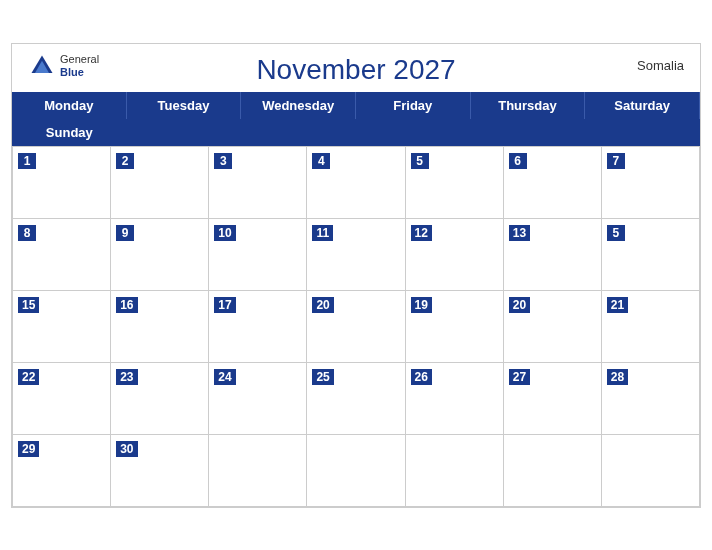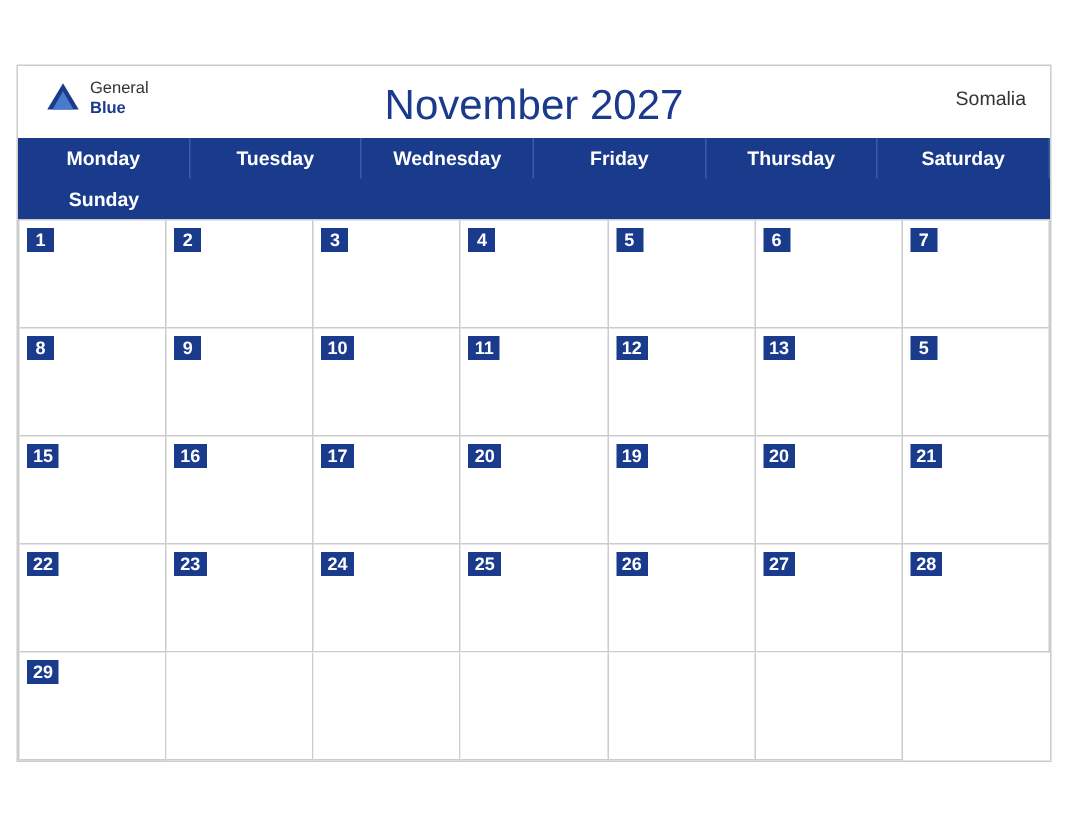--- a/index.html
+++ b/index.html
@@ -156,19 +156,20 @@
       <div class="day-cell row-3"><span class="day-number">20</span></div>
       <div class="day-cell row-3"><span class="day-number">21</span></div>
       <div class="day-cell row-4"><span class="day-number">22</span></div>
       <div class="day-cell row-4"><span class="day-number">23</span></div>
       <div class="day-cell row-4"><span class="day-number">24</span></div>
       <div class="day-cell row-4"><span class="day-number">25</span></div>
       <div class="day-cell row-4"><span class="day-number">26</span></div>
       <div class="day-cell row-4"><span class="day-number">27</span></div>
       <div class="day-cell row-4"><span class="day-number">28</span></div>
       <div class="day-cell row-5"><span class="day-number">29</span></div>
+      <div class="day-cell row-5"><span class="day-number">30</span></div>
       <div class="day-cell row-5 empty"></div>
       <div class="day-cell row-5 empty"></div>
       <div class="day-cell row-5 empty"></div>
       <div class="day-cell row-5 empty"></div>
       <div class="day-cell row-5 empty"></div>
     </div>
 </div>
 
 </body></html>

